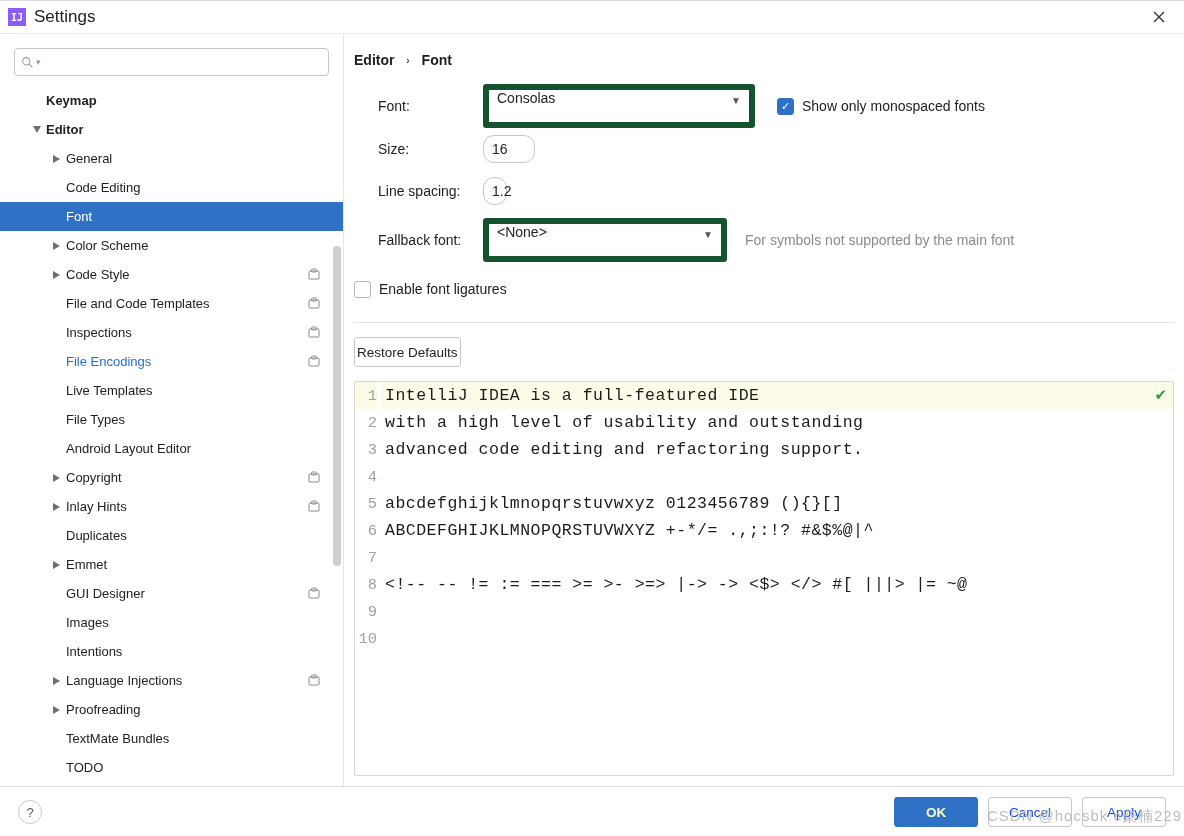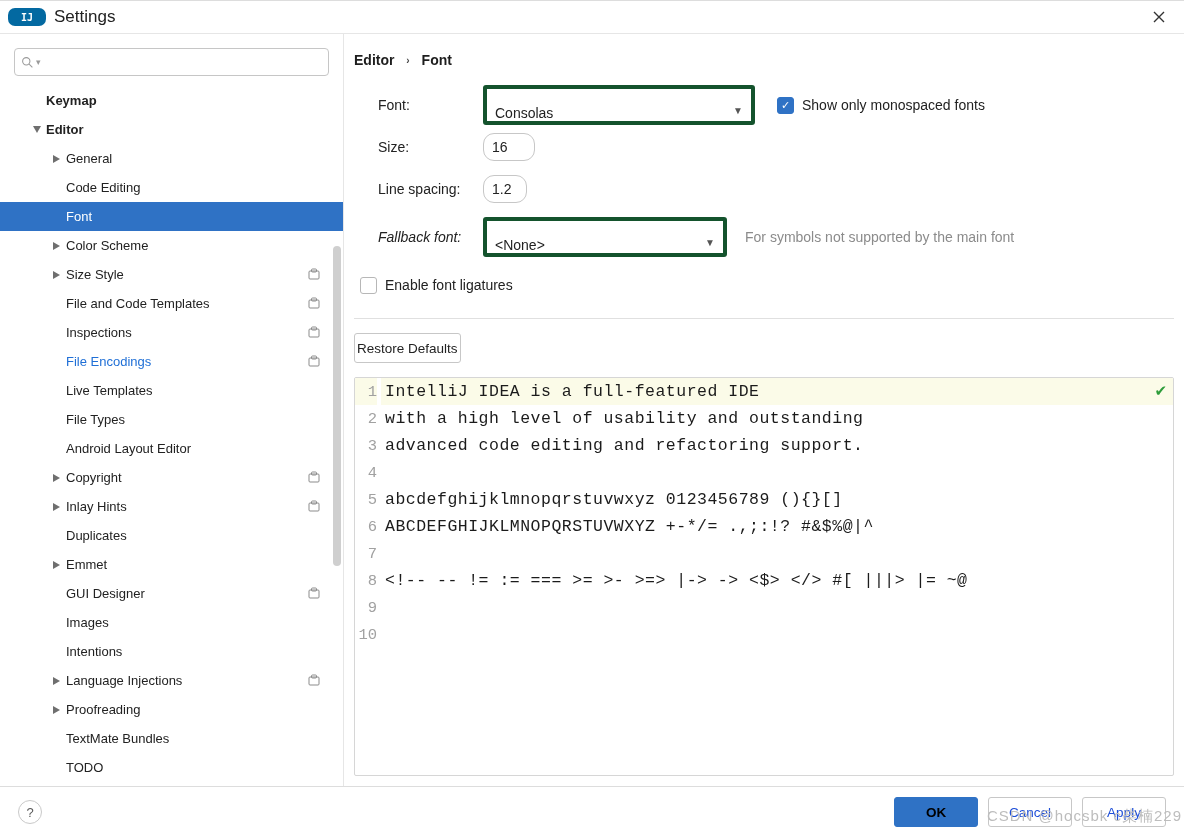--- a/index.html
+++ b/index.html
@@ -17,27 +17,26 @@
     border-top: 1px solid #ddd;
   }
   
   .titlebar {
     height: 32px;
     display: flex; align-items: center;
     padding: 0 8px;
     border-bottom: 1px solid #e6e6e6;
   }
   .titlebar .app-icon {
-    width: 38px; height: 18px;
-    background: #0369a1;
+    width: 18px; height: 18px;
+    background: #8b5cf6;
     display: inline-flex; align-items: center; justify-content: center;
     color: #fff; font-size: 10px; font-weight: bold;
     font-family: "Consolas", monospace;
     margin-right: 8px;
-    border-radius: 7px;
   }
   .titlebar .title { flex: 1; font-size: 17px; }
   .titlebar .close {
     width: 34px; height: 26px;
     display: inline-flex; align-items: center; justify-content: center;
     font-size: 15px; color: #333; cursor: pointer;
   }
   
   .body {
     display: flex; flex: 1; min-height: 0;
@@ -120,22 +119,22 @@
     display: flex; align-items: center;
     min-height: 42px;
   }
   .form-row .lbl {
     width: 105px;
     font-size: 14px;
     color: #222;
     margin-left: 24px;
   }
   .combo {
-    height: 28px; border: 4px solid #14532d; border-radius: 3px;
-    display: flex; align-items: flex-start; justify-content: space-between;
+    height: 28px; border: 6px solid #14532d; border-radius: 3px;
+    display: flex; align-items: flex-end; justify-content: space-between;
     padding: 16px 8px; box-sizing: border-box;
     background: #fff;
     font-size: 14px;
   }
   .combo .caret { font-size: 10px; color:#555; }
   .textfield {
     height: 28px; border: 1px solid #c7c7c7; border-radius: 11px;
     padding: 0 8px; box-sizing: border-box;
     display:flex; align-items:center;
     background:#fff;
@@ -212,21 +211,21 @@
   .footer .spacer { flex:1; }
   .footer .fbtn {
     height:28px; border-radius:3px;
     min-width:82px;
     display:flex; align-items:center; justify-content:center;
     margin-left:10px;
     font-size:13.5px;
     border:1px solid #c7c7c7; background:#fff; color:#1d4ed8;
   }
   .footer .fbtn.primary {
-    background:#2f72c5; border-color:#2f72c5; color:#000000; font-weight:600;
+    background:#2f72c5; border-color:#2f72c5; color:#fef9c3; font-weight:600;
   }
   .watermark {
     position:absolute; right:2px; bottom:10px;
     color:#bdbdbd; font-size:15px; letter-spacing:1px;
     pointer-events:none;
   }
 </style>
 </head>
 <body>
 
@@ -288,21 +287,21 @@
               </svg>
             </span>
             <span class="label">Color Scheme</span>
           </div>
           <div class="item lvl1">
             <span class="tw">
               <svg viewBox="0 0 8 8">
                 <polygon points="0,0 7,4 0,8"></polygon>
               </svg>
             </span>
-            <span class="label">Size Style</span>
+            <span class="label">Code Style</span>
             <span class="mod-badge"><svg viewBox="0 0 14 14">
                 <rect x="2" y="3" width="10" height="8" rx="1"></rect>
                 <rect x="4.5" y="1" width="5" height="3" rx="1"></rect>
               </svg></span>
           </div>
           <div class="item lvl1">
             <span class="label">File and Code Templates</span>
             <span class="mod-badge"><svg viewBox="0 0 14 14">
                 <rect x="2" y="3" width="10" height="8" rx="1"></rect>
                 <rect x="4.5" y="1" width="5" height="3" rx="1"></rect>
@@ -430,36 +429,36 @@
 
         <div class="form-row">
           <span class="lbl">Size:</span>
           <div class="textfield" style="width:52px;">
             <span>16</span>
           </div>
         </div>
 
         <div class="form-row">
           <span class="lbl">Line spacing:</span>
-          <div class="textfield" style="width:44px;">
+          <div class="textfield" style="width:24px;">
             <span>1.2</span>
           </div>
         </div>
 
         <div class="form-row" style="margin-top:6px;">
-          <span class="lbl" style="width:105px;font-style:italic;">Fallback font:</span>
+          <span class="lbl" style="width:105px;">Fallback font:</span>
           <div class="combo" style="width:244px;">
             <span>&lt;None&gt;</span>
             <span class="caret">▼</span>
           </div>
           <span class="hint">For symbols not supported by the main font</span>
         </div>
 
         <div class="form-row" style="margin-top:6px;">
-          <div class="checkbox-row" style="margin-left:6px;">
+          <div class="checkbox-row" style="">
             <span class="chk"></span>
             <span>Enable font ligatures</span>
           </div>
         </div>
 
         <div class="divider"></div>
 
         <div>
           <span class="btn">Restore Defaults</span>
         </div>

